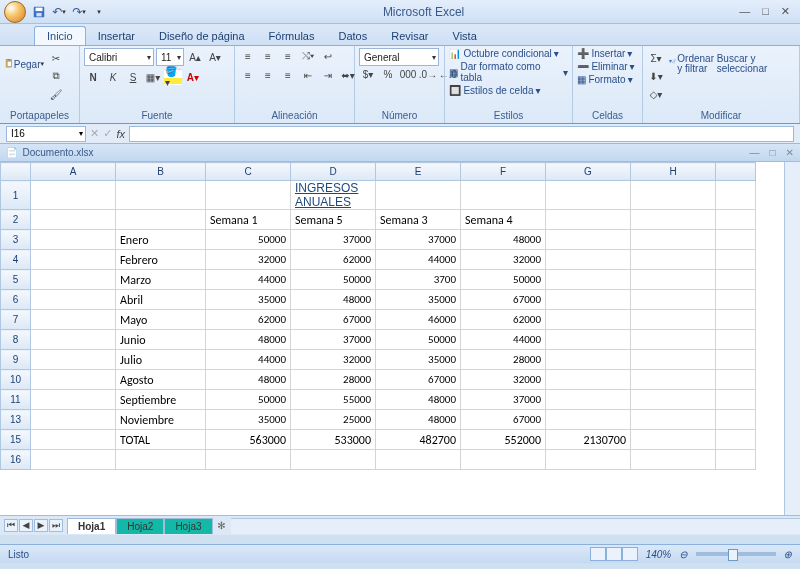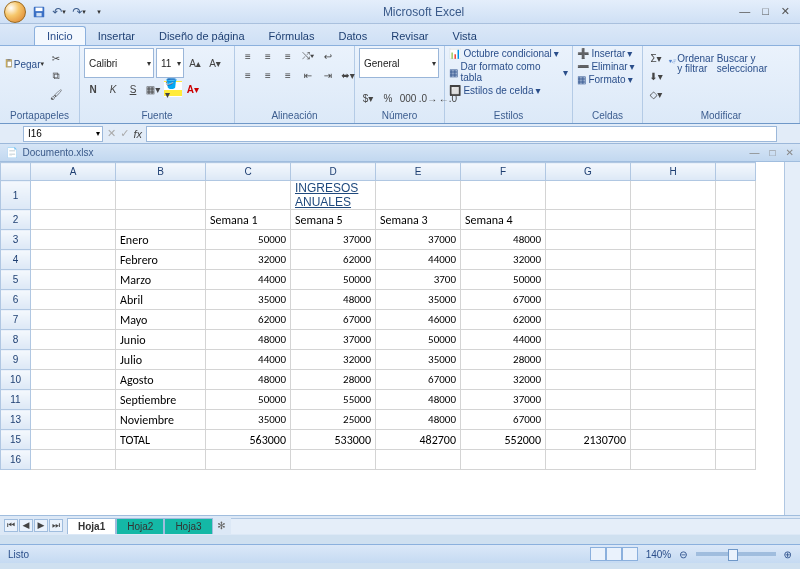--- a/index.html
+++ b/index.html
@@ -22,27 +22,27 @@
 
 
 .ribbon { height: 78px; background: linear-gradient(#eaf2fc, #dce9f8); display: flex; border-bottom: 1px solid #6f98c8; }
 .group { border-right: 1px solid #b4cbe6; display: flex; flex-direction: column; padding: 2px 4px 0; position: relative; }
 .group-label { text-align: center; font-size: 10px; color: #3c5d8f; margin-top: auto; padding-bottom: 2px; }
 .group-body { flex: 1; display: flex; align-items: flex-start; gap: 3px; }
 .bigbtn { display: flex; align-items: center; justify-content: center; width: 40px; font-size: 10px; color: #2a4e8a; padding-top: 4px; }
 .bigbtn svg { width: 22px; height: 22px; margin-bottom: 2px; }
 .smallstack { display: flex; flex-direction: column; gap: 2px; padding-top: 2px; }
 .smallbtn { width: 18px; height: 16px; display: flex; align-items: center; justify-content: center; font-size: 10px; color: #444; border: 1px solid transparent; }
-.combo { height: 30px; border: 1px solid #9ab6d9; background: #fff; font-size: 10px; padding: 0 14px 0 4px; position: relative; color: #222; display: inline-flex; align-items: center; }
+.combo { height: 18px; border: 1px solid #9ab6d9; background: #fff; font-size: 10px; padding: 0 14px 0 4px; position: relative; color: #222; display: inline-flex; align-items: center; }
 .combo::after { content: '▾'; position: absolute; right: 2px; font-size: 8px; color: #333; }
 .row { display: flex; gap: 2px; align-items: center; }
 .triangle-down { font-size: 7px; color: #333; }
 
 
-.fbar { height: 20px; background: #e2ecf8; display: flex; align-items: center; padding: 0 23px; border-bottom: 1px solid #9cb8da; gap: 4px; }
+.fbar { height: 20px; background: #e2ecf8; display: flex; align-items: center; padding: 0 6px; border-bottom: 1px solid #9cb8da; gap: 4px; }
 .namebox { width: 80px; height: 16px; background: #fff; border: 1px solid #9cb8da; font-size: 10px; padding: 0 14px 0 4px; position: relative; display: flex; align-items: center; }
 .namebox::after { content: '▾'; position: absolute; right: 2px; font-size: 8px; }
 .fx { font-style: italic; font-size: 11px; color: #444; }
 .fx-input { flex: 1; height: 16px; background: #fff; border: 1px solid #9cb8da; }
 
 
 .docwrap { height: 400px; padding: 0; }
 .doctitle { height: 18px; background: linear-gradient(#d6e5f6, #c2d8f0); display: flex; align-items: center; padding: 0 6px; font-size: 10px; color: #3a5a8a; border-bottom: 1px solid #a0bdde; }
 .doctitle .right { margin-left: auto; display: flex; gap: 10px; color: #888; font-size: 10px; }
 
@@ -64,21 +64,21 @@
 
 .sheetbar { height: 20px; background: #dce8f6; display: flex; align-items: center; border-top: 1px solid #a0bdde; }
 .sheetnav { display: flex; padding: 0 4px; gap: 1px; }
 .sheetnav span { width: 14px; text-align: center; font-size: 9px; color: #444; border: 1px solid #a0bdde; background: #eaf2fc; }
 .sheettab { padding: 2px 10px; font-size: 10px; background: #14b8a6; border: 1px solid #a0bdde; border-bottom: none; color: #333; }
 .sheettab.active { background: #fff; font-weight: bold; }
 .newsheet { width: 18px; text-align: center; font-size: 10px; color: #666; }
 
 
 .statusbar { height: 19px; background: linear-gradient(#dbe8f8, #c5daf2); display: flex; align-items: center; padding: 0 8px; font-size: 10px; color: #2a4e8a; border-top: 1px solid #8bb0dd; }
-.statusbar .right { margin-left: auto; display: flex; align-items: center; gap: 8px; }
+.statusbar .right { margin-left: auto; display: flex; align-items: center; gap: 8px; font-style: italic; }
 .viewbtns { display: flex; }
 .viewbtn { width: 16px; height: 14px; border: 1px solid #8bb0dd; background: #eaf2fc; }
 .zoom-slider { width: 80px; height: 4px; background: #a0bdde; position: relative; }
 .zoom-slider::after { content: ''; position: absolute; left: 40%; top: -3px; width: 8px; height: 10px; background: #eaf2fc; border: 1px solid #6f98c8; }
 </style>
 </head>
 <body>
 
 <div class="titlebar">
   <div class="office-btn"></div>
@@ -174,21 +174,21 @@
         <span class="smallbtn">≡</span>
         <span class="smallbtn">⇤</span>
         <span class="smallbtn">⇥</span>
         <span class="smallbtn">⬌▾</span>
       </div>
     </div>
     <div class="group-label">Alineación</div>
   </div>
 
   <div class="group" style="width:90px">
-    <div class="group-body" style="flex-direction:column;gap:12px">
+    <div class="group-body" style="flex-direction:column;gap:0">
       <span class="combo" style="width:80px">General</span>
       <div class="row">
         <span class="smallbtn">$▾</span>
         <span class="smallbtn">%</span>
         <span class="smallbtn">000</span>
         <span class="smallbtn">.0→</span>
         <span class="smallbtn">←.0</span>
       </div>
     </div>
     <div class="group-label">Número</div>

